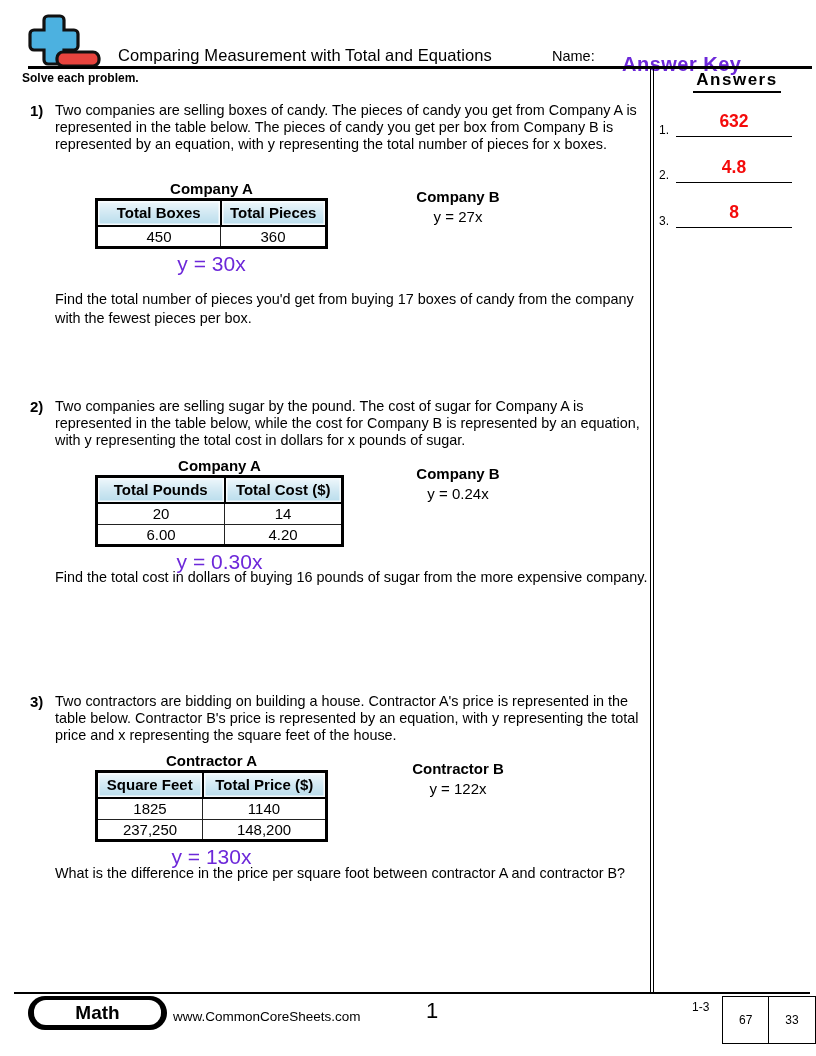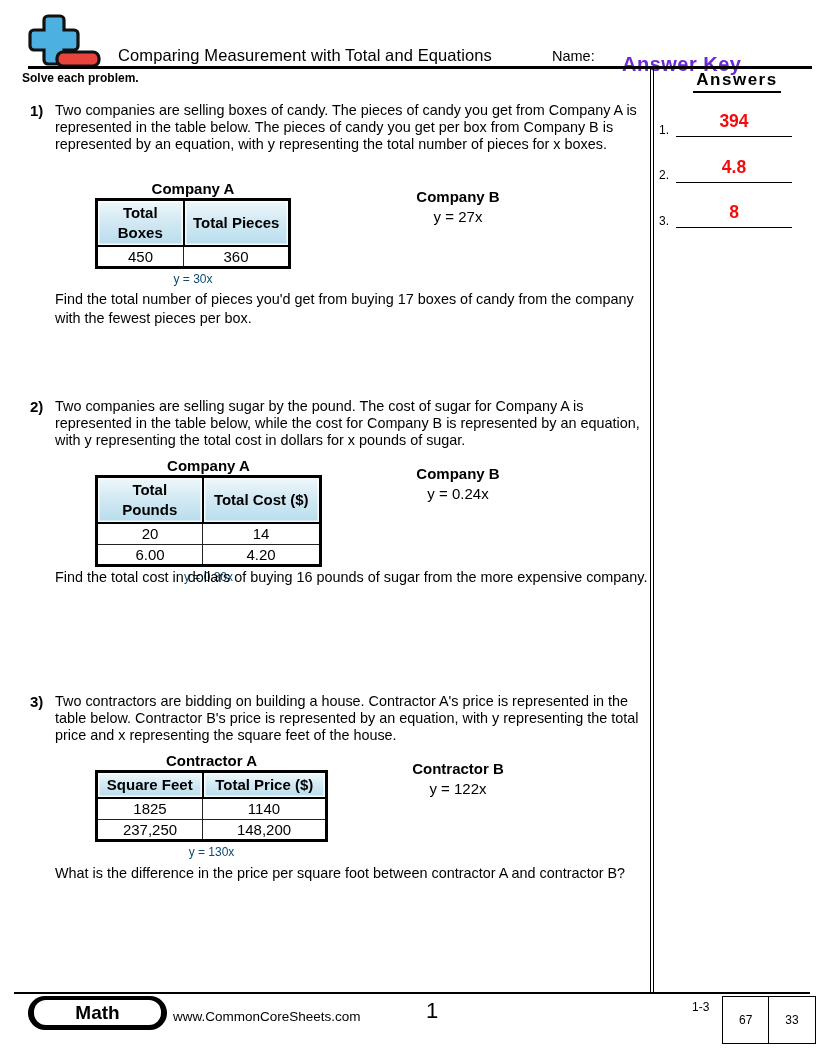--- a/index.html
+++ b/index.html
@@ -33,37 +33,37 @@
 
   
   .problem { position:absolute; left:28px; width:622px; }
   .p1 { top:102px; } .p2 { top:398px; } .p3 { top:693px; }
   .p-num { position:absolute; left:2px; top:0; font-size:15px; font-weight:bold; }
   .p-text { position:absolute; left:27px; top:0; width:600px; font-size:14.4px; line-height:17px; }
   .company-row { position:absolute; left:0; width:622px; }
   .p1 .company-row { top:78px; } .p2 .company-row { top:59px; } .p3 .company-row { top:59px; }
   .company-a { position:absolute; left:67px; top:0; text-align:center; }
   .company-label { font-size:15px; font-weight:bold; margin-bottom:1px; }
-  .eq-red { color:#0c4a6e; font-size:12px; margin-top:3px; }
+  .eq-red { color:#6d28d9; font-size:21px; margin-top:3px; }
   .company-b { position:absolute; left:345px; top:8px; width:170px; text-align:center; }
   .company-b .eq-black { font-size:15px; margin-top:3px;text-align:center; }
   .question { position:absolute; left:27px; width:600px; font-size:14.4px; line-height:19px; }
   .p1 .question { top:188px; } .p2 .question { top:170px; } .p3 .question { top:171px; }
 
   
   table.ws { border-collapse:collapse; border:3px solid #000; background:#fff; margin:0 auto; }
   table.ws th {
     border:2px solid #000; border-bottom:2.5px solid #000;
     background:linear-gradient(180deg,#eef7fb 0%,#d3e9f3 45%,#b7dcec 100%);
     box-shadow:inset 0 0 0 1.5px rgba(255,255,255,.85);
     font-size:15px; font-weight:bold; padding:2px 6px; line-height:20px;
   }
   table.ws td { border:1.5px solid #222; font-size:15px; text-align:center; height:21px; padding:0 4px; }
-  .t1 th:nth-child(1){ width:87px;margin-top:44px; } .t1 th:nth-child(2){ width:106px; }
-  .t2 th:nth-child(1){ width:106px; } .t2 th:nth-child(2){ width:118px; }
+  .t1 th:nth-child(1){ width:124px;margin-top:44px; } .t1 th:nth-child(2){ width:106px; }
+  .t2 th:nth-child(1){ width:128px; } .t2 th:nth-child(2){ width:118px; }
   .t3 th:nth-child(1){ width:106px; } .t3 th:nth-child(2){ width:124px; }
 
   
   .footer-rule { position:absolute; left:14px; top:992px; width:796px; height:2px; background:#000; }
   .math-badge { position:absolute; left:28px; top:996px; width:139px; height:34px;
                 background:#000; border-radius:17px; }
   .math-badge-inner { position:absolute; left:6px; top:4px; right:6px; bottom:5px;
                 background:#fff; border-radius:12px; display:flex; align-items:center; justify-content:center;
                 font-size:19px; font-weight:bold; }
   .website { position:absolute; left:173px; top:1009px; font-size:13.5px;text-align:center; }
@@ -85,21 +85,21 @@
   <div class="name-label">Name:</div>
   <div class="answer-key">Answer Key</div>
   <div class="header-rule"></div>
   <div class="instructions">Solve each problem.</div>
 
   <div class="v-divider"></div>
   <div class="answers-title-wrap">
     <span class="answers-title">Answers</span>
   </div>
   <div class="answer-num n1">1.</div>
-  <div class="answer-item a1">394</div>
+  <div class="answer-item a1">632</div>
   <div class="answer-num n2">2.</div>
   <div class="answer-item a2">4.8</div>
   <div class="answer-num n3">3.</div>
   <div class="answer-item a3">8</div>
 
   <div class="problem p1">
     <div class="p-num">1)</div>
     <div class="p-text">Two companies are selling boxes of candy. The pieces of candy you get from Company A is represented in the table below. The pieces of candy you get per box from Company B is represented by an equation, with y representing the total number of pieces for x boxes.</div>
     <div class="company-row">
       <div class="company-a">

